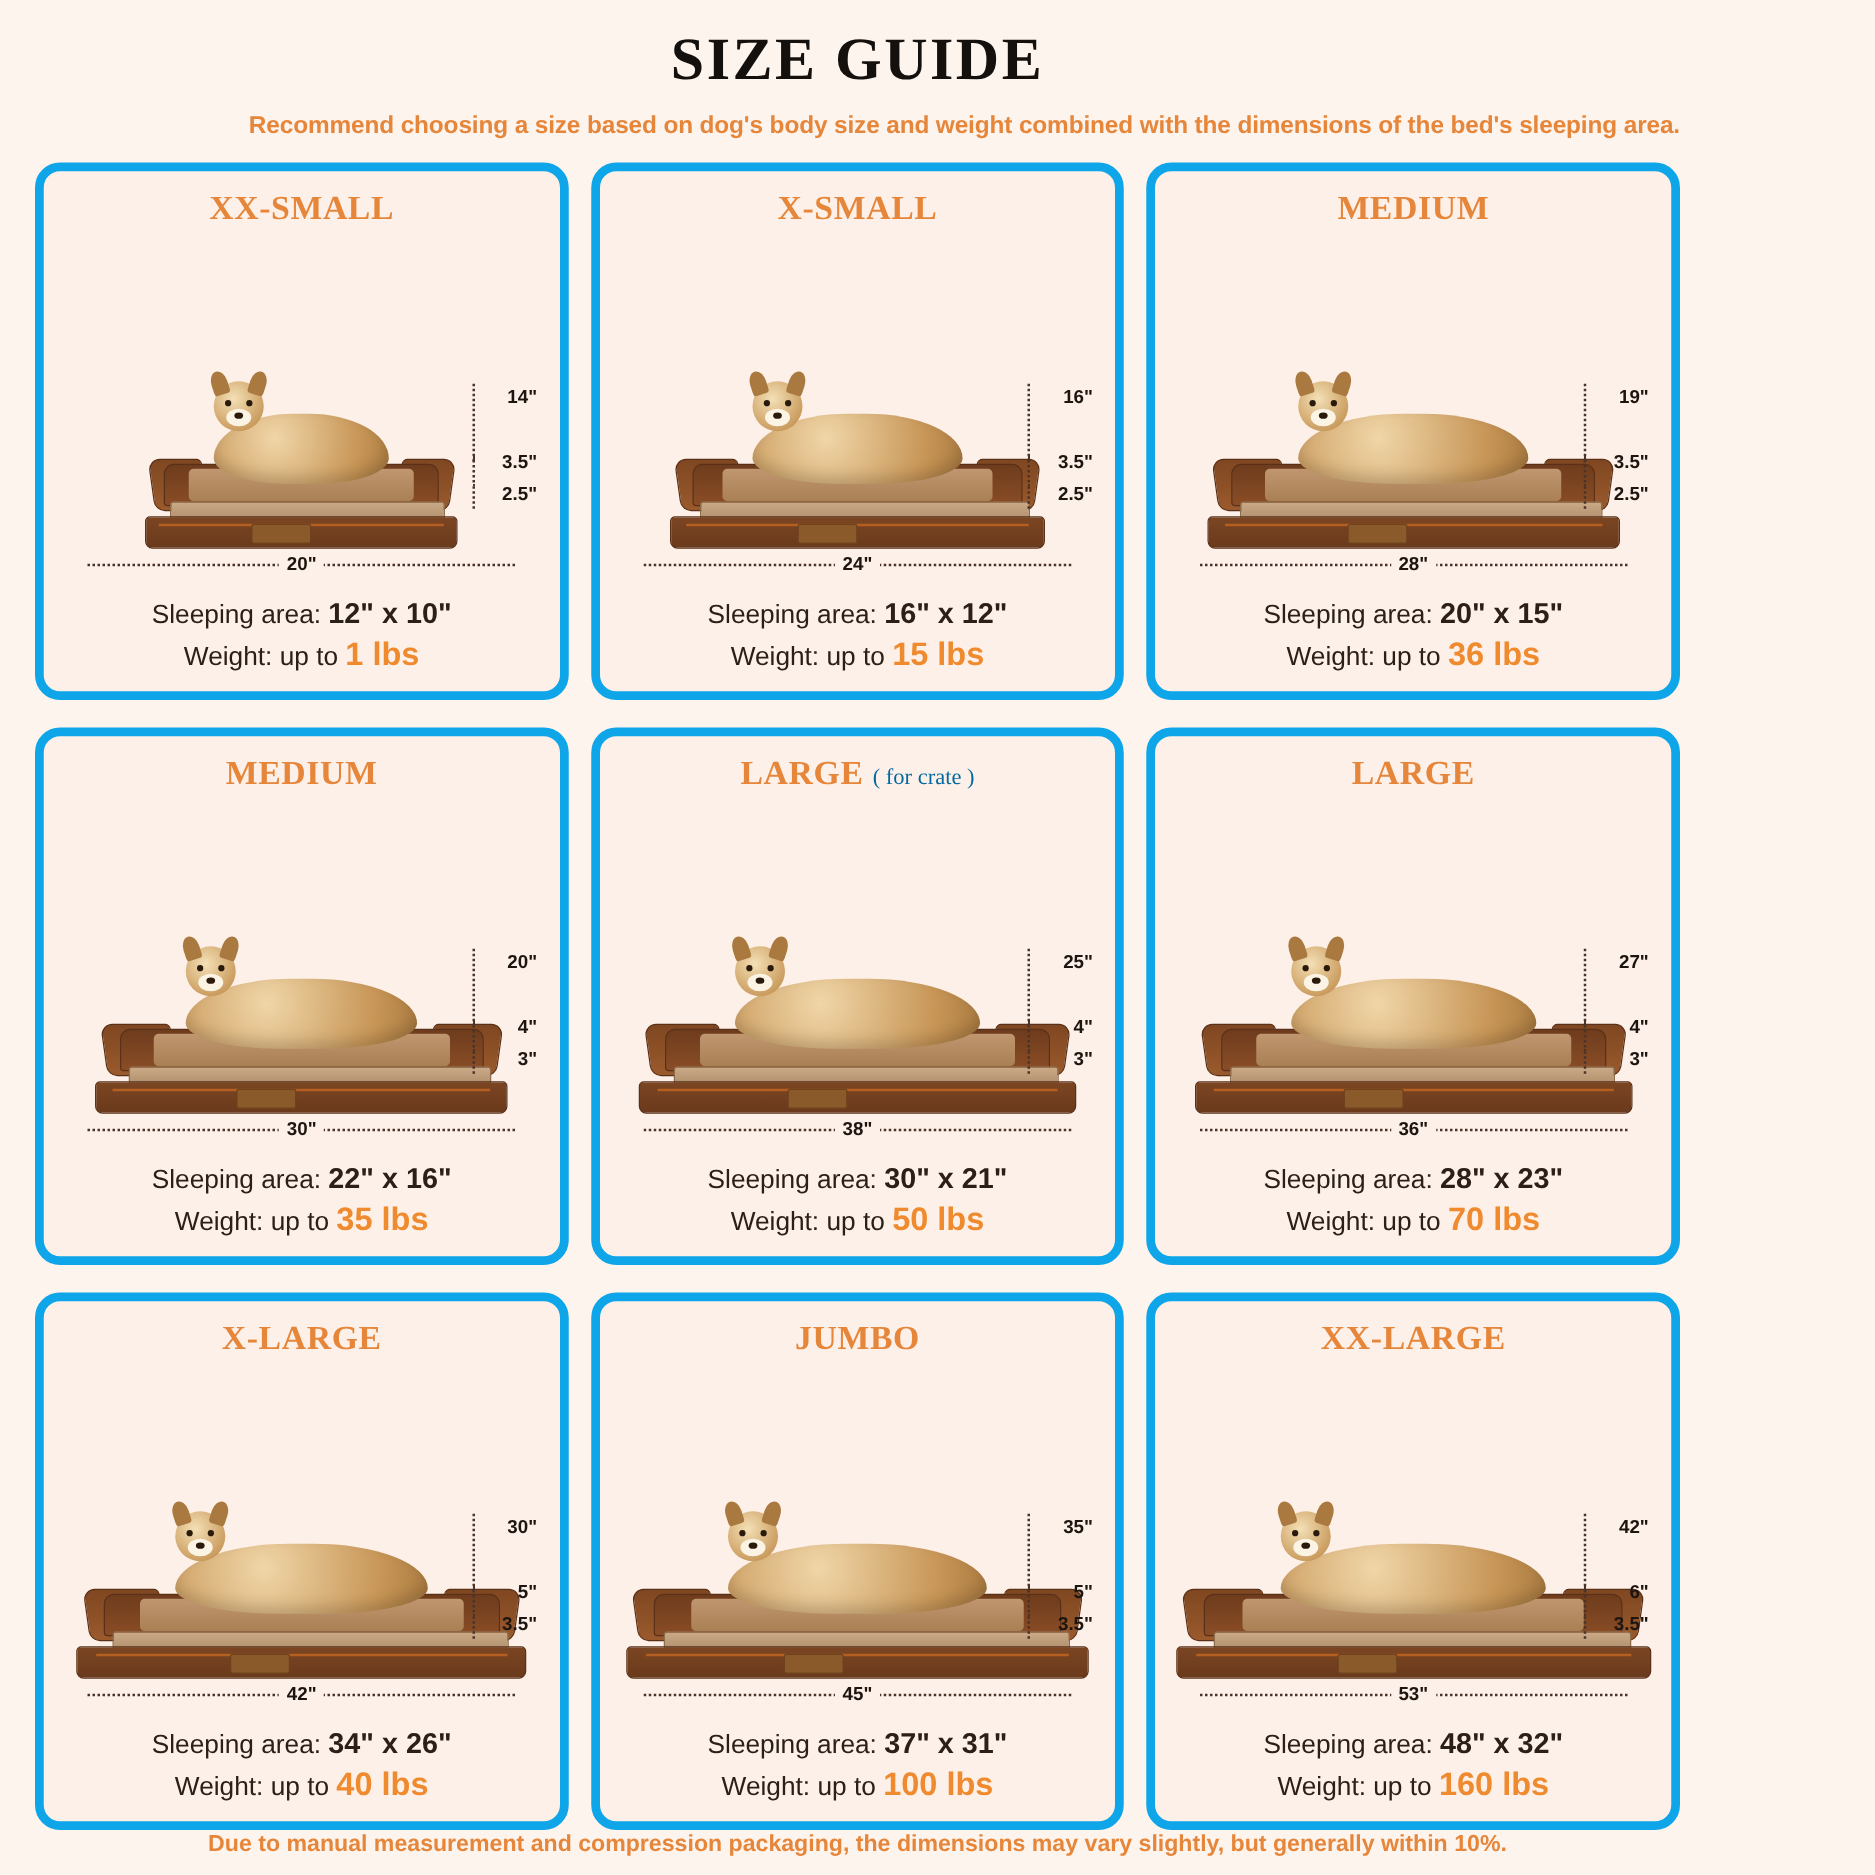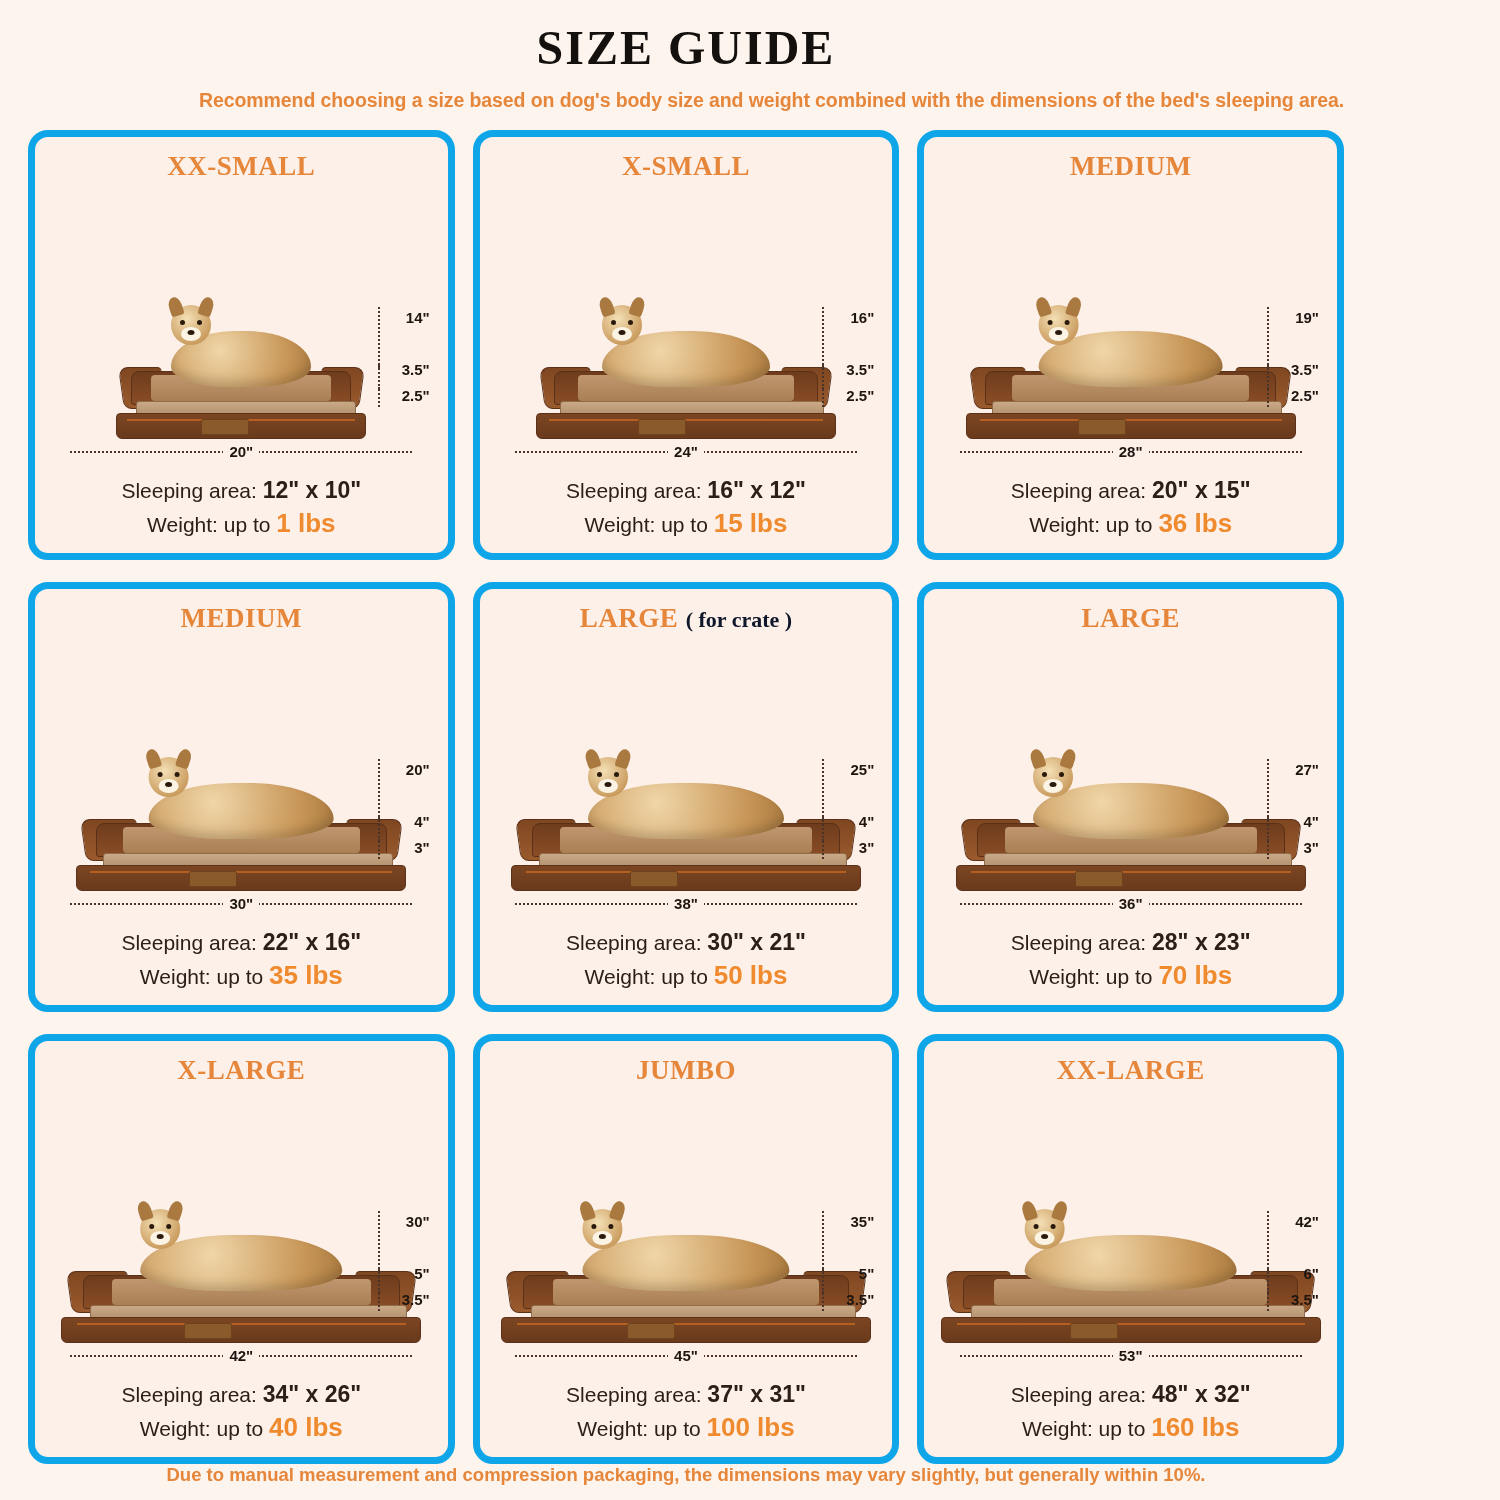--- a/index.html
+++ b/index.html
@@ -61,23 +61,23 @@
     font-family: "Liberation Serif", serif;
     font-weight: bold;
     font-size: 27px;
     color: #e6863a;
     letter-spacing: 0.5px;
     margin-top: 4px;
     margin-bottom: 2px;
     white-space: nowrap;
   }
   .card-title .suffix {
-    font-size: 22px;
-    font-weight: bold;
-    color: #0f172a;
+    font-size: 18px;
+    font-weight: normal;
+    color: #0369a1;
     letter-spacing: 0;
   }
   .illus {
     position: relative;
     flex: 1 1 auto;
     width: 100%;
     min-height: 0;
     display: flex;
     align-items: flex-end;
     justify-content: center;

